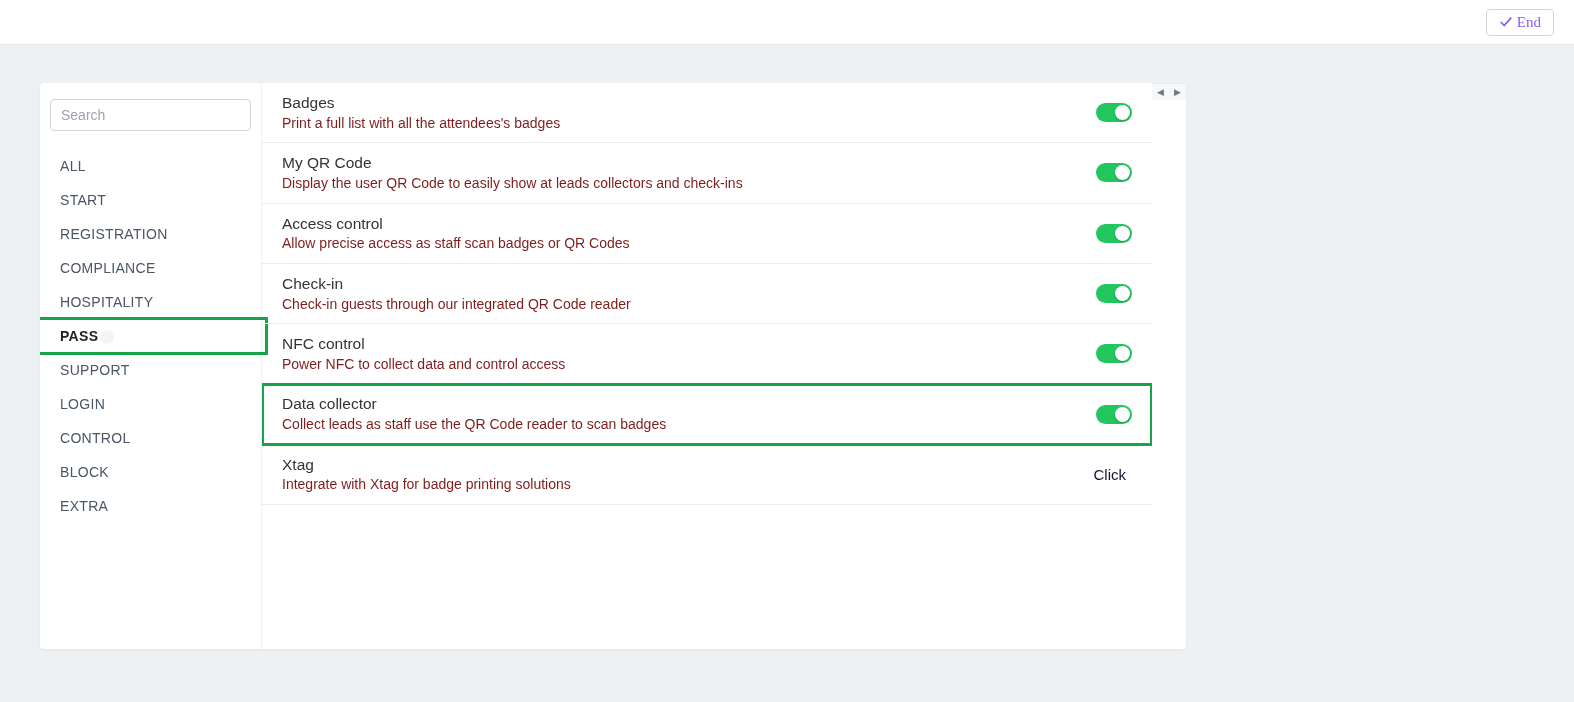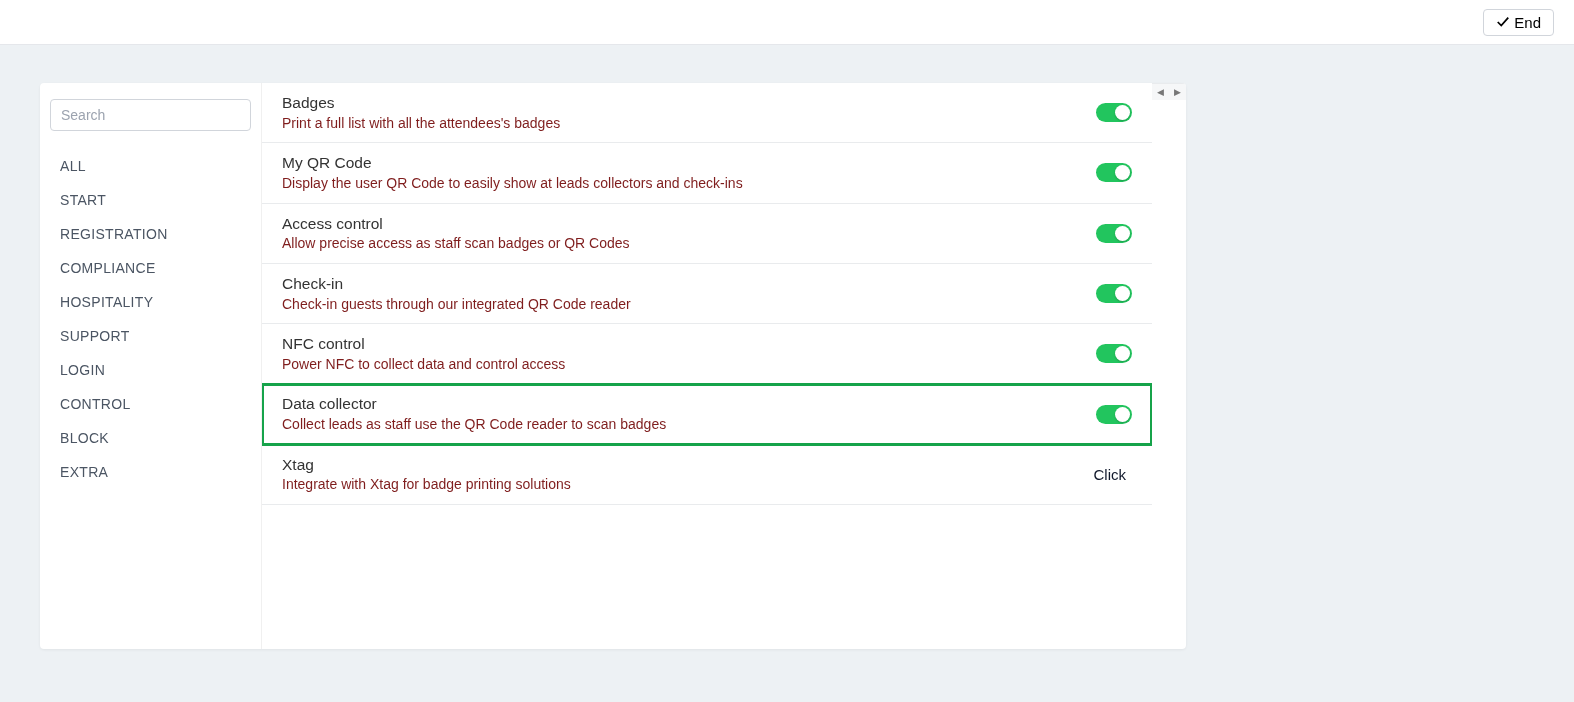--- a/index.html
+++ b/index.html
@@ -20,25 +20,26 @@
       justify-content: flex-end;
       align-items: center;
       padding: 0 20px;
     }
     .end-button {
       border: 1px solid #d1d5db;
       background: #fff;
       border-radius: 4px;
       padding: 4px 12px;
       font-size: 15px;
-      color: #000000;
+      color: #8b5cf6;
       cursor: pointer;
       display: flex;
       align-items: center;
       gap: 4px;
+      font-family: Liberation Serif, serif;
     }
     .end-button svg {
       width: 14px;
       height: 14px;
     }
     .page-bg {
       background: #edf1f4;
       min-height: calc(702px - 45px);
       padding: 38px 0 40px 40px;
     }
@@ -212,20 +213,21 @@
   <div class="card">
 
     <div class="sidebar">
       <input type="text" class="search-input" placeholder="Search" style="">
       <div id="nav-list">
           <div class="nav-item"><span>ALL</span></div>
           <div class="nav-item"><span>START</span></div>
           <div class="nav-item"><span>REGISTRATION</span></div>
           <div class="nav-item"><span>COMPLIANCE</span></div>
           <div class="nav-item"><span>HOSPITALITY</span></div>
+          <div class="nav-item active highlighted"><span>PASS</span><span class="nav-badge"> </span></div>
           <div class="nav-item"><span>SUPPORT</span></div>
           <div class="nav-item"><span>LOGIN</span></div>
           <div class="nav-item"><span>CONTROL</span></div>
           <div class="nav-item"><span>BLOCK</span></div>
           <div class="nav-item"><span>EXTRA</span></div>
         </div>
     </div>
 
     <div class="content">
       <div class="feature-list" id="feature-list">

